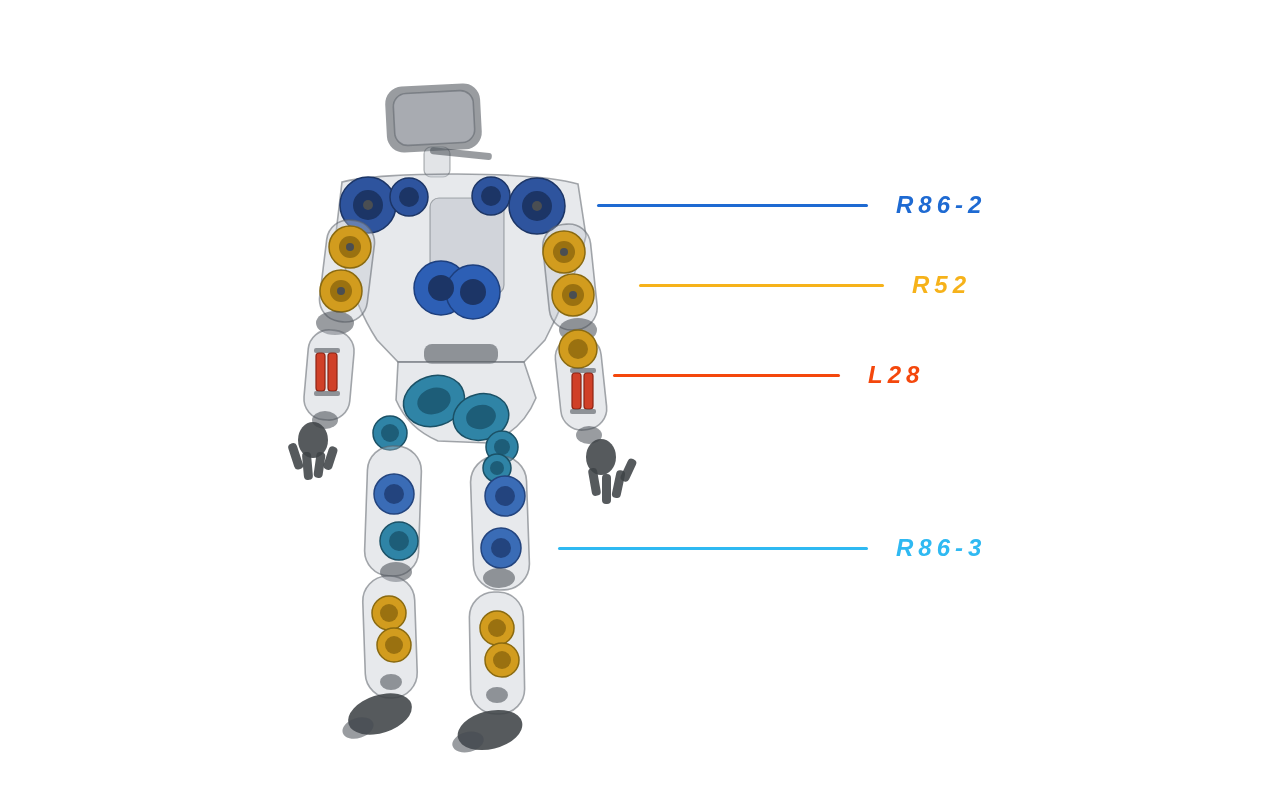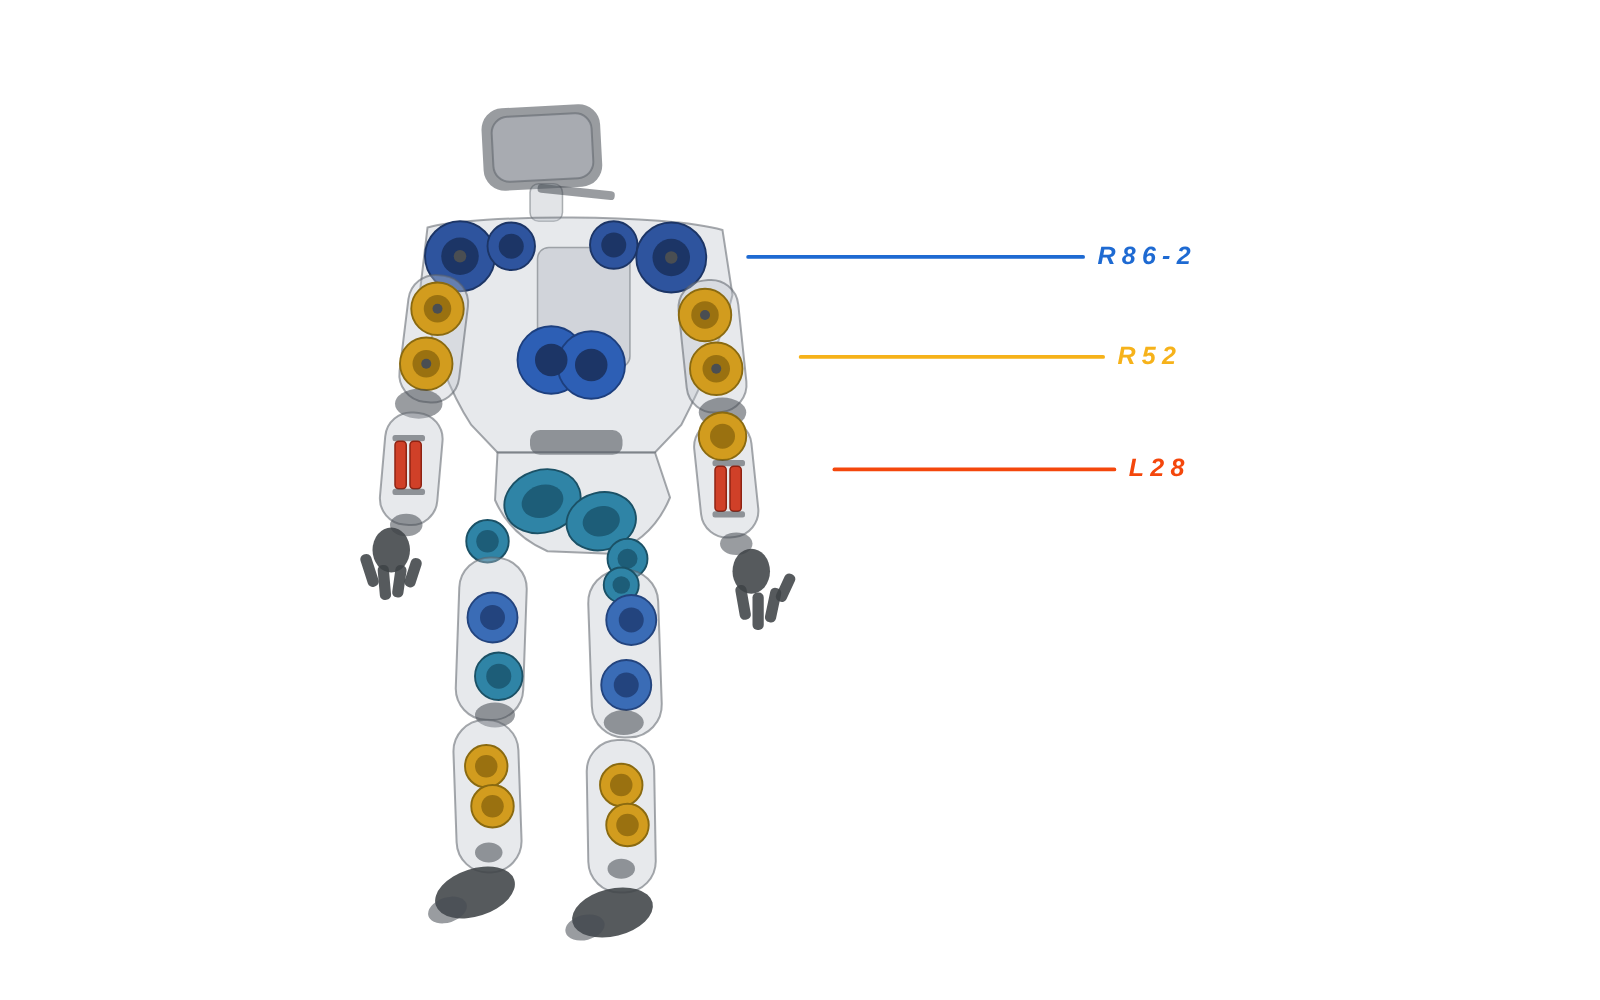--- a/index.html
+++ b/index.html
@@ -25,26 +25,26 @@
   .teal-act   {fill:var(--hip-teal-actuator,#2f84a6);stroke:#1b5166;stroke-width:1.5;}
   .teal-core  {fill:var(--teal-dark,#1d5d78);}
   .blue2-act  {fill:var(--knee-blue-actuator,#3a6cb6);stroke:#23447e;stroke-width:1.5;}
   .blue2-core {fill:var(--blue-dark,#23447e);}
   .bolt       {fill:#4a4e52;}
 
   
   .callout{position:absolute;display:flex;align-items:center;height:36px;}
   .callout-line{height:3px;border-radius:2px;flex:0 0 auto;}
   .callout-label{
-    font-style:italic;font-weight:bold;font-size:20px;letter-spacing:5px;
-    margin-left:10px;white-space:nowrap;line-height:1;text-align:center;
+    font-style:italic;font-weight:bold;font-size:24px;letter-spacing:5px;
+    margin-left:28px;white-space:nowrap;line-height:1;text-align:center;
   }
   #callout-r86-2{left:597px;top:187px;}  #callout-r86-2 .callout-line{width:271px;}
   #callout-r52  {left:639px;top:267px;}  #callout-r52   .callout-line{width:245px;}
-  #callout-l28  {left:666px;top:357px;}  #callout-l28   .callout-line{width:227px;}
+  #callout-l28  {left:613px;top:357px;}  #callout-l28   .callout-line{width:227px;}
   #callout-r86-3{left:558px;top:530px;}  #callout-r86-3 .callout-line{width:310px;}
 </style>
 </head>
 <body style="background: rgb(255, 255, 255);">
 
 <div id="stage">
 
   <svg width="1280" height="800" viewBox="0 0 1280 800">
 
     <g>
@@ -201,14 +201,18 @@
   <div class="callout" id="callout-r52">
     <div class="callout-line" style="background: rgb(246, 178, 26);"></div>
     <div class="callout-label" style="color: rgb(246, 178, 26);">R52</div>
   </div>
 
   <div class="callout" id="callout-l28">
     <div class="callout-line" style="background: rgb(244, 71, 12);"></div>
     <div class="callout-label" style="color: rgb(244, 71, 12);">L28</div>
   </div>
 
+  <div class="callout" id="callout-r86-3">
+    <div class="callout-line" style="background: rgb(47, 185, 242);"></div>
+    <div class="callout-label" style="color: rgb(47, 185, 242);">R86-3</div>
+  </div>
 
 </div>
 
 </body></html>

